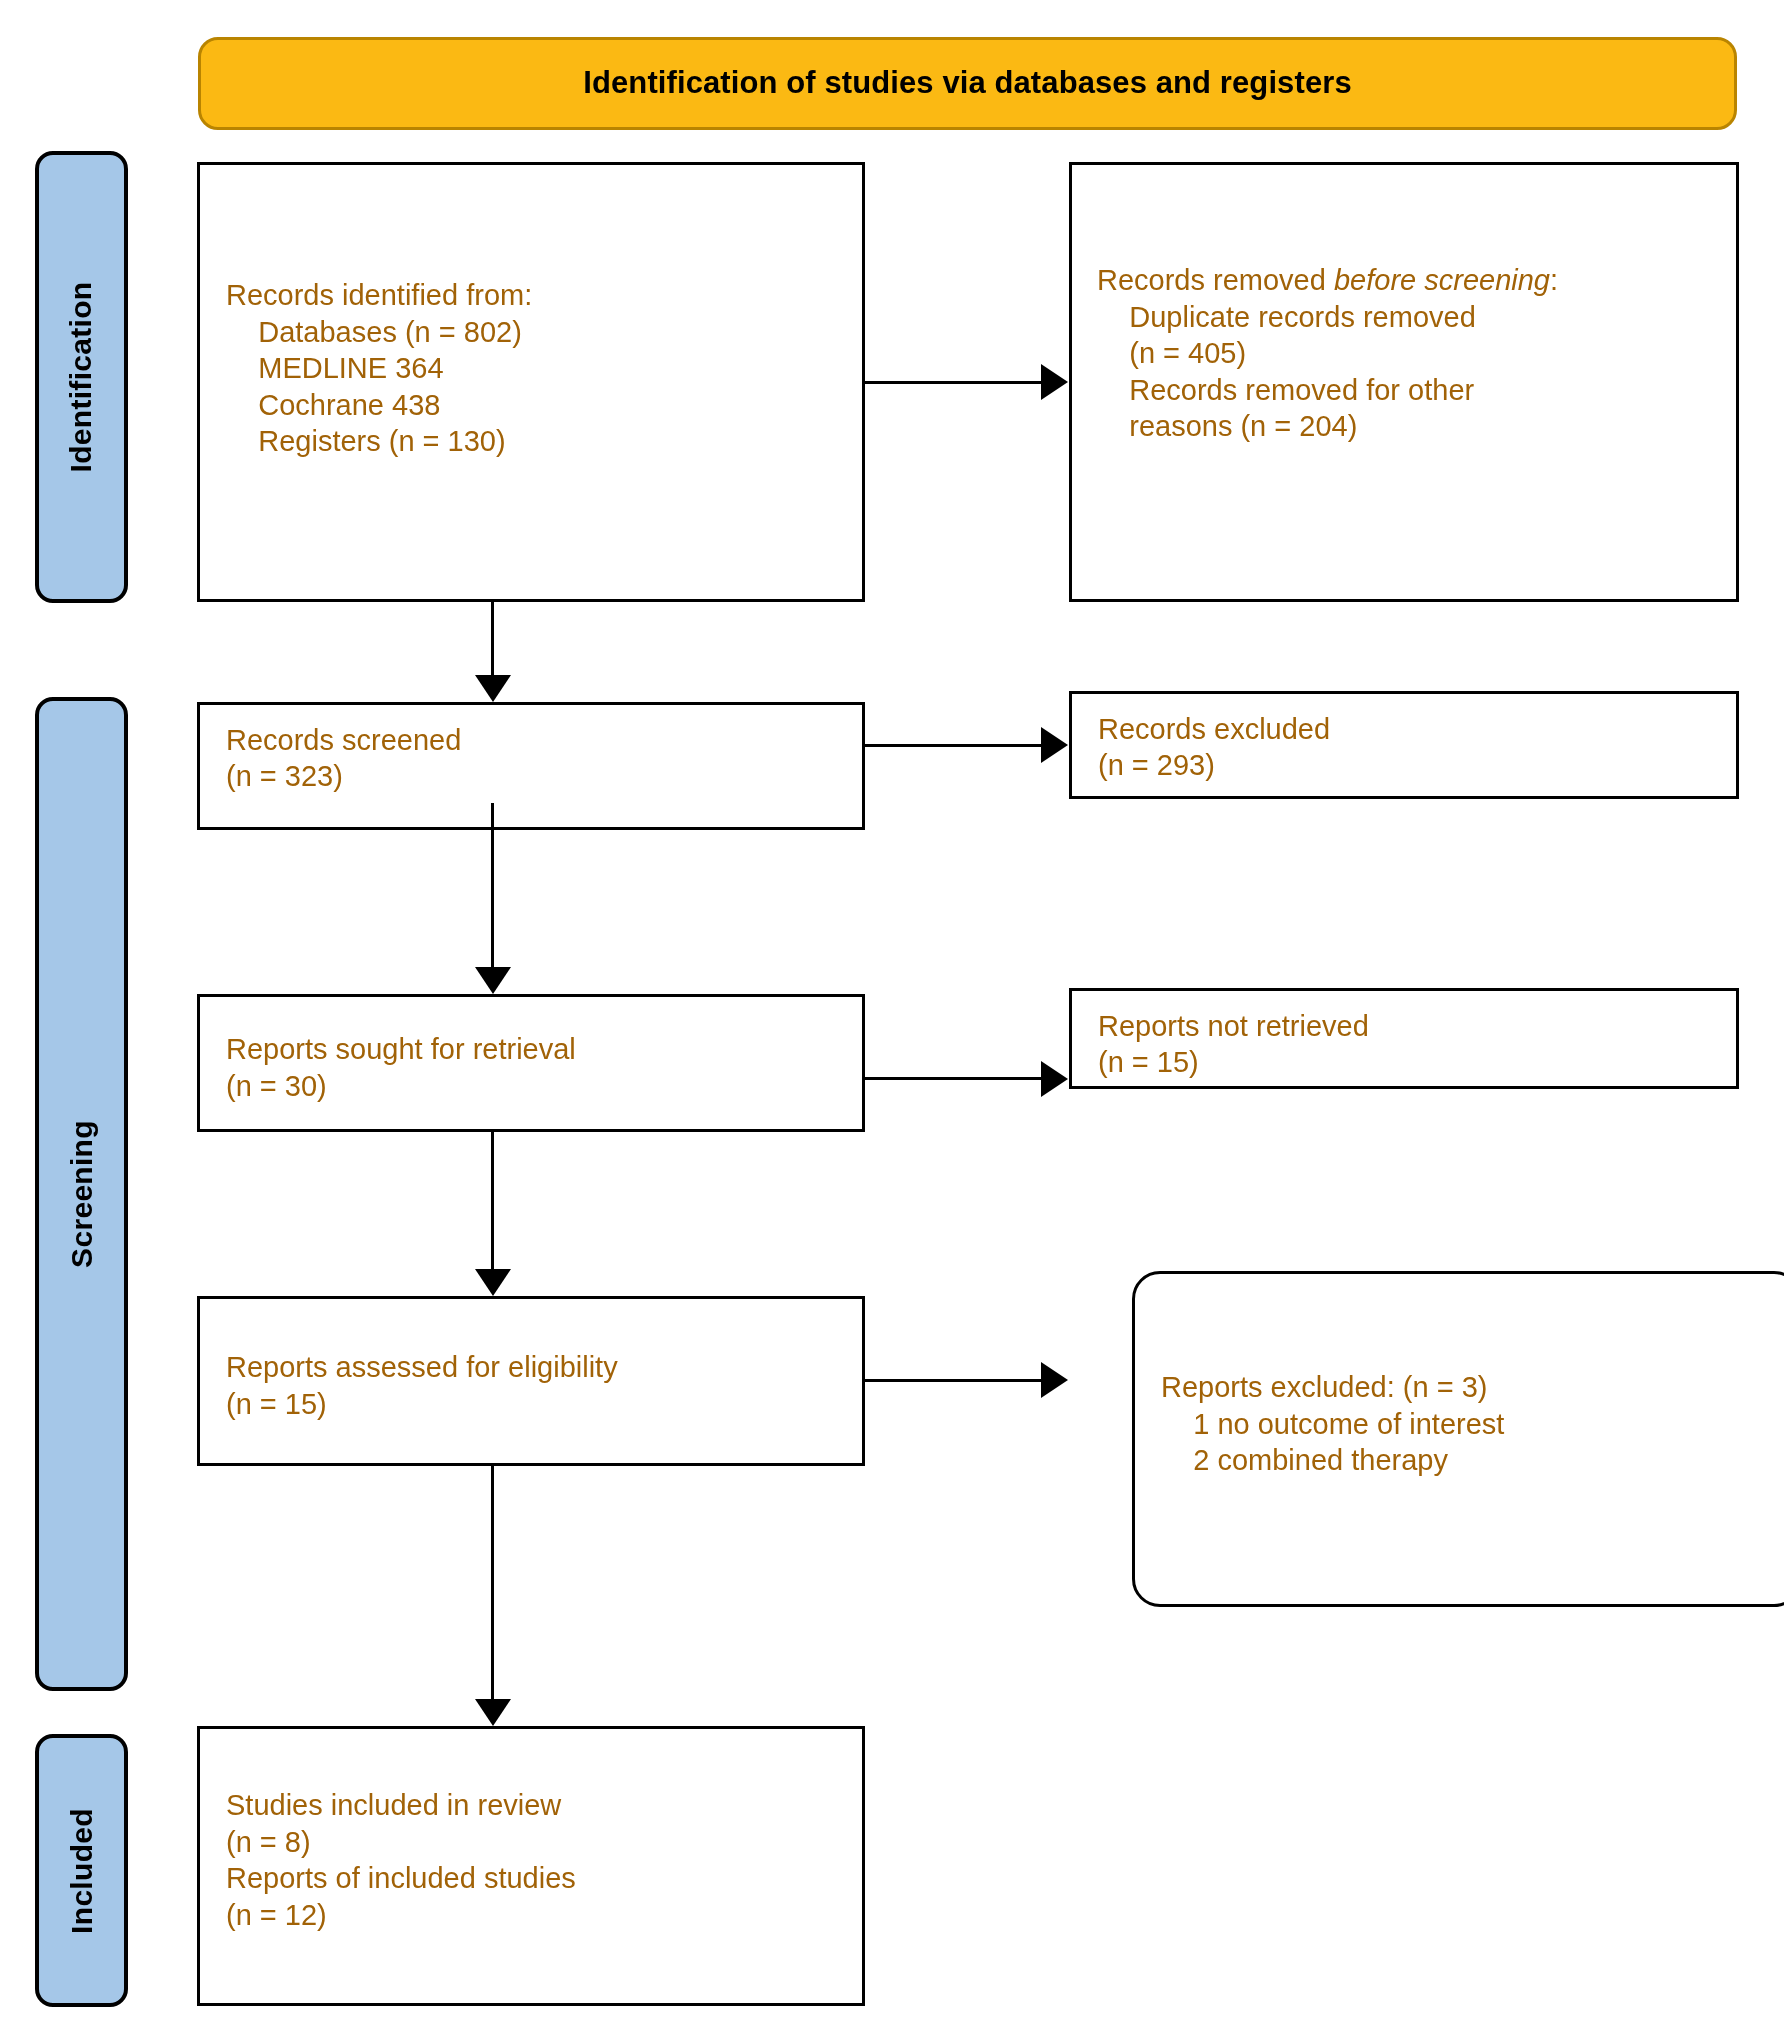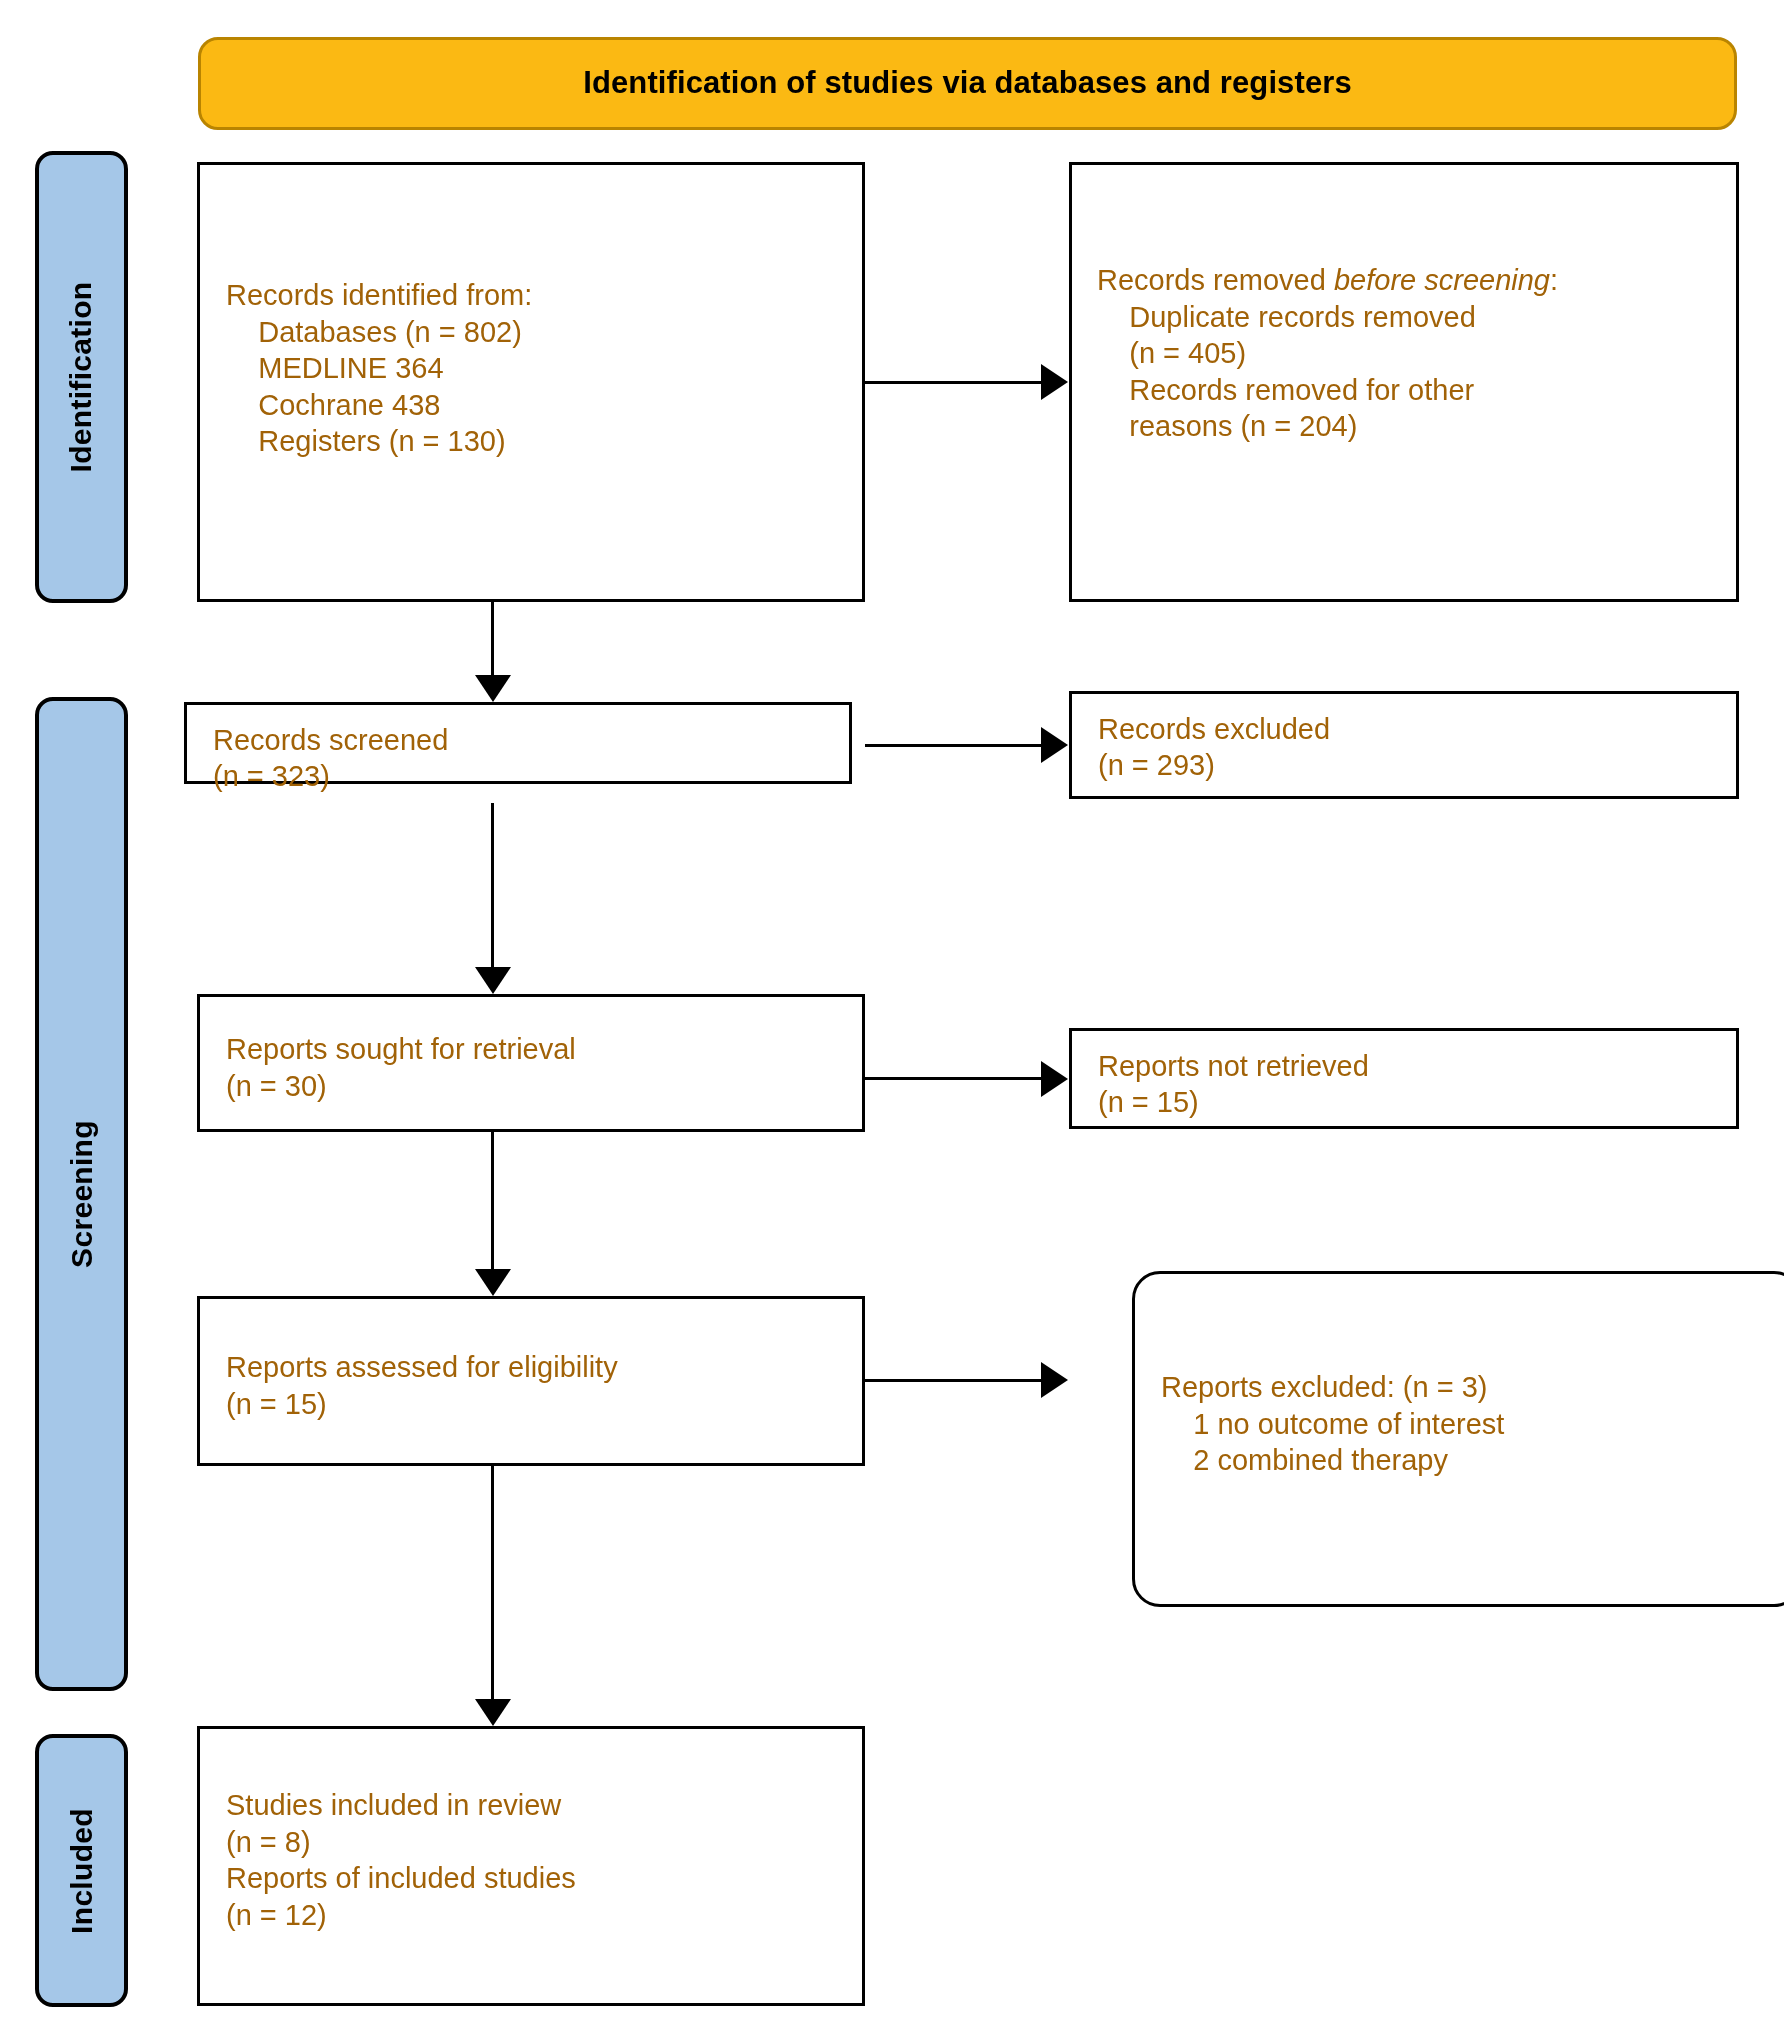--- a/index.html
+++ b/index.html
@@ -81,40 +81,40 @@
     line-height:1.26;
     color:#a16207;
     white-space:pre-wrap;
   }
   .flowbox .boxtext em{ font-style:italic; }
 
   
   #box-identified  { left:197px;  top:162px;  width:668px; height:440px; }
   #box-identified .boxtext{ top:112px; }
 
-  #box-screened    { left:184px;  top:702px; width:668px; height:82px; }
+  #box-screened    { left:197px;  top:702px; width:668px; height:128px; }
   #box-screened .boxtext{ top:16.6px; }
 
   #box-sought      { left:197px;  top:994px; width:668px; height:138px; }
   #box-sought .boxtext{ top:34px; }
 
   #box-assessed    { left:197px;  top:1296px; width:668px; height:170px; }
   #box-assessed .boxtext{ top:50px; }
 
   #box-included    { left:197px;  top:1726px; width:668px; height:280px; }
   #box-included .boxtext{ top:58px; }
 
   
   #box-removed     { left:1069px; top:162px;  width:670px; height:440px; }
   #box-removed .boxtext{ top:97px; left:25px; right:13px; }
 
   #box-excluded    { left:1069px; top:691px; width:670px; height:108px; }
   #box-excluded .boxtext{ top:16.6px; }
 
-  #box-notretrieved{ left:1069px; top:1028px; width:670px; height:101px; }
+  #box-notretrieved{ left:1069px; top:988px; width:670px; height:101px; }
   #box-notretrieved .boxtext{ top:16.6px; }
 
   #box-repexcluded { left:1132px; top:1271px; width:670px; height:336px;border-radius:28px; }
   #box-repexcluded .boxtext{ top:95px; }
 
   
   .vline{
     position:absolute;
     width:3px;
     background:#000;

